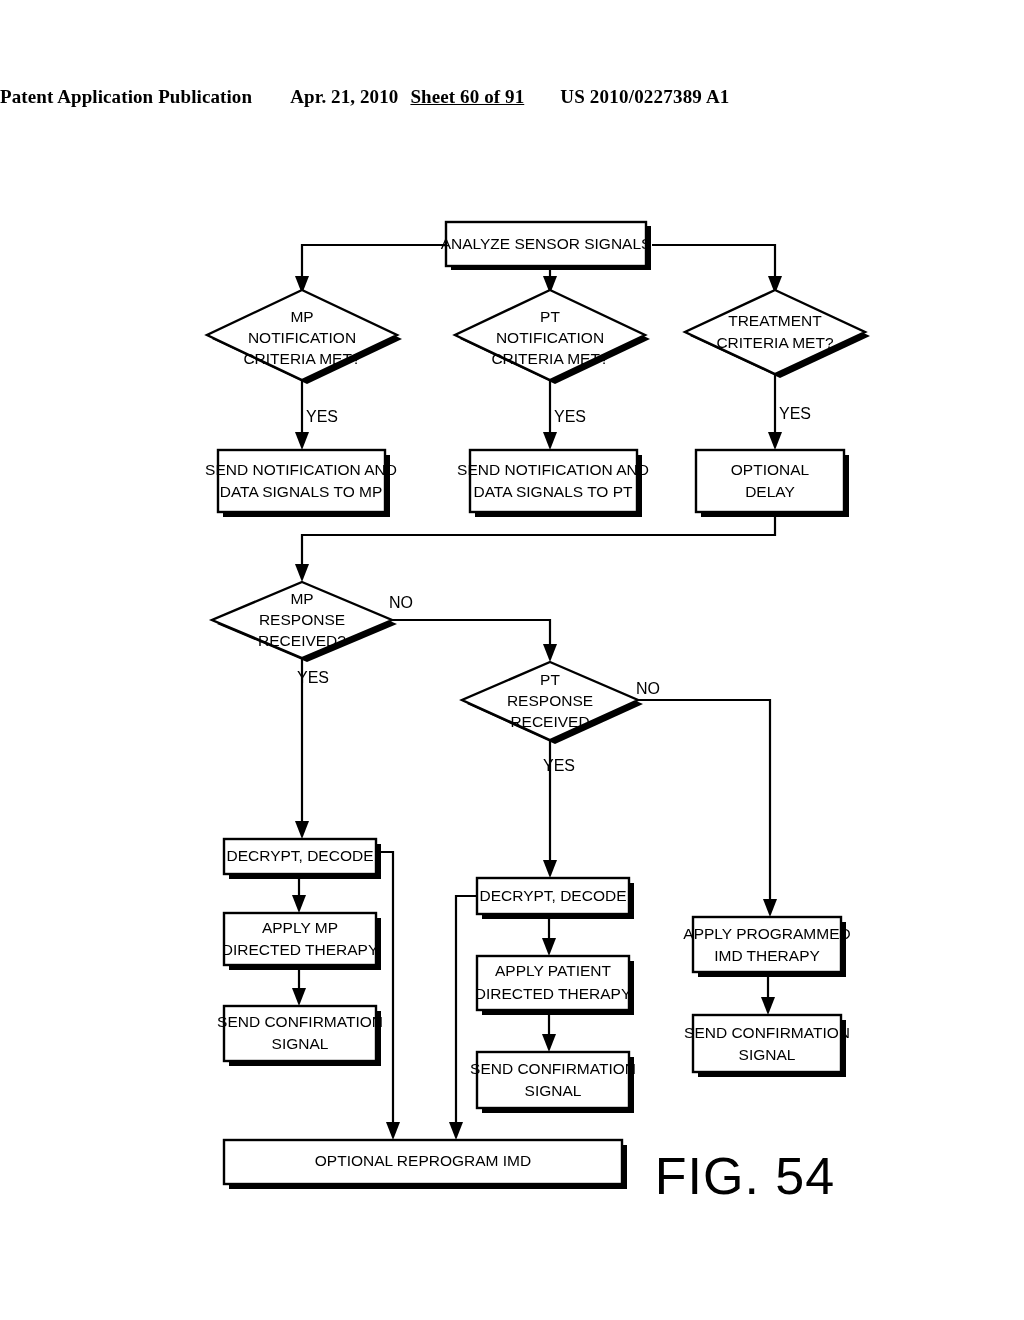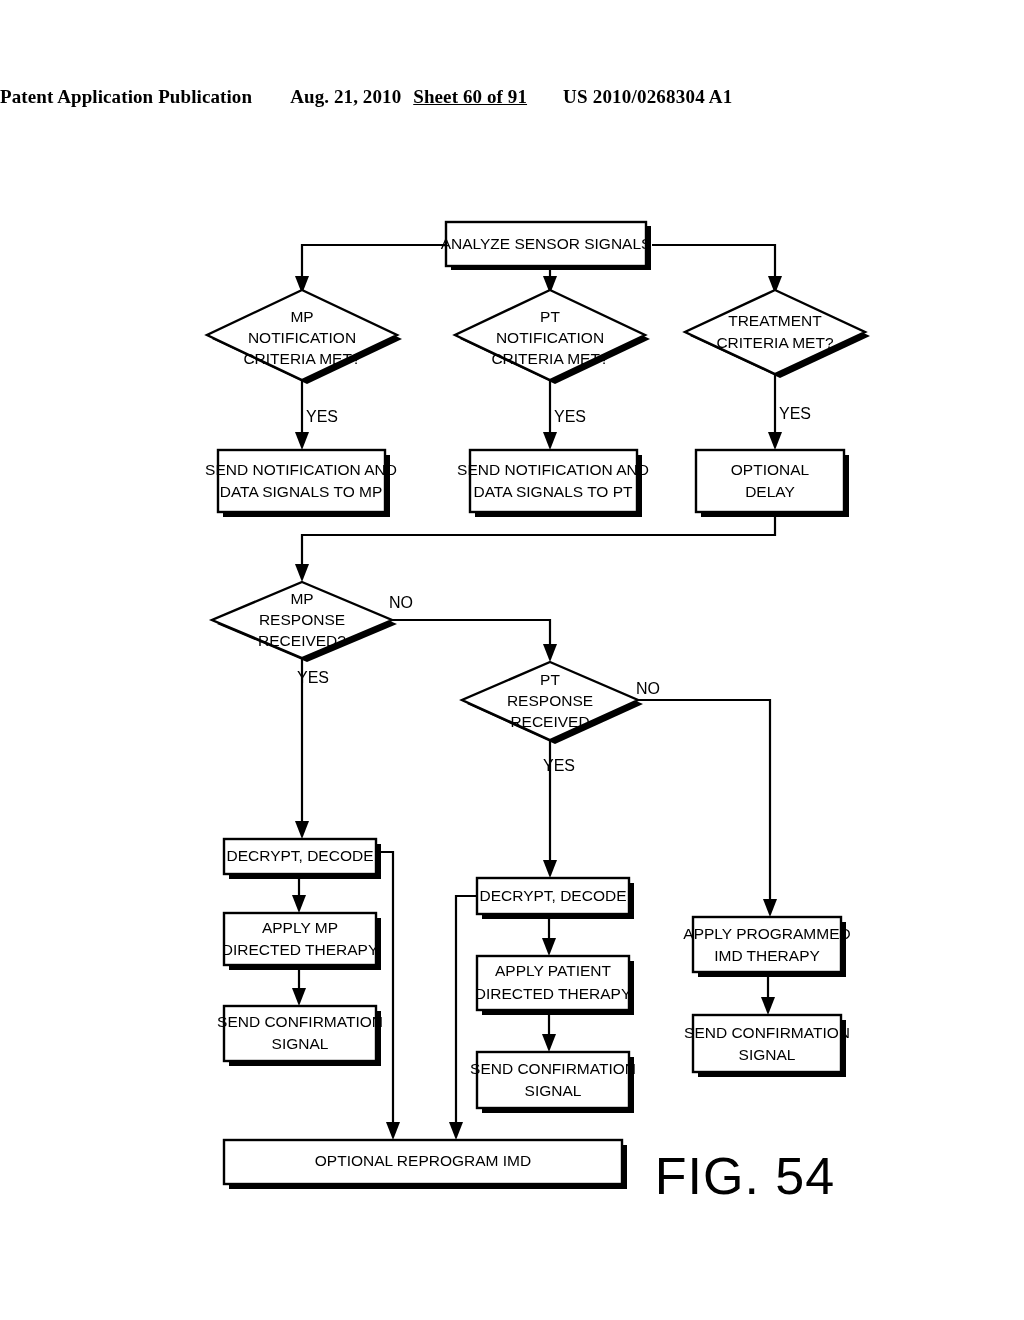--- a/index.html
+++ b/index.html
@@ -78,23 +78,23 @@
     stroke-linejoin: miter;
     stroke-linecap: butt;
   }
   .arrow-head { fill: #000000; }
 </style>
 </head>
 <body>
 
 <div id="patent-header">
   <span class="hd-pub">Patent Application Publication</span>
-  <span class="hd-date">Aug. 21, 2010</span>
+  <span class="hd-date">Apr. 21, 2010</span>
   <span class="hd-sheet">Sheet 60 of 91</span>
-  <span class="hd-num">US 2010/0268304 A1</span>
+  <span class="hd-num">US 2010/0227389 A1</span>
 </div>
 
 <svg id="flowchart-canvas" viewBox="0 0 1024 1320">
 
   <g>
 
     <path class="connector" d="M 446 245 L 302 245 L 302 282"></path>
     <polygon class="arrow-head" points="302,294 295,276 309,276"></polygon>
 
     <path class="connector" d="M 550 268 L 550 282"></path>

